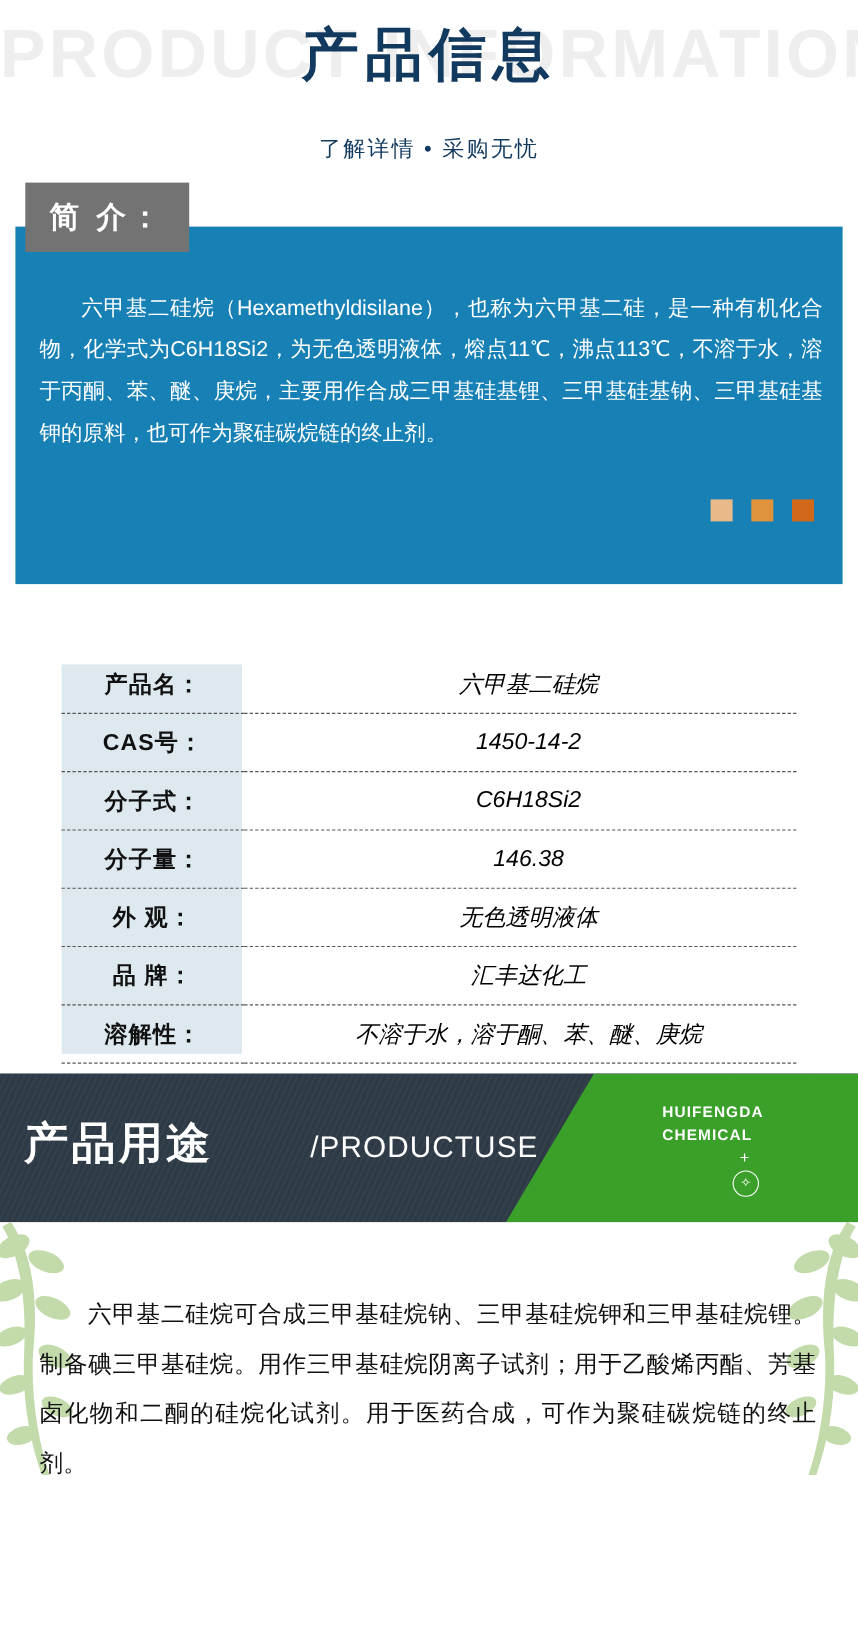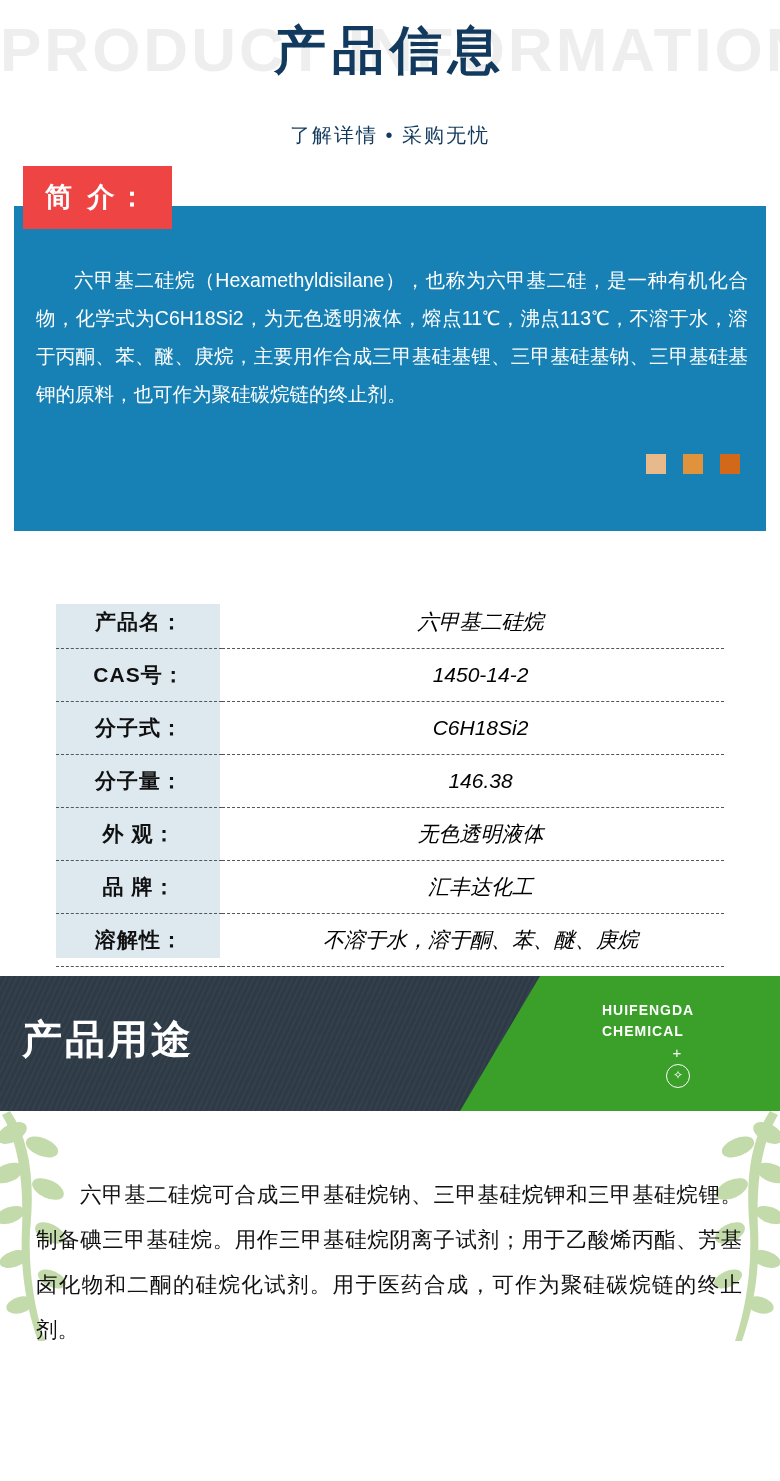--- a/index.html
+++ b/index.html
@@ -69,21 +69,21 @@
     top: 40px;
     left: 0;
     width: 752px;
     height: 325px;
     background: #1781b5;
   }
   .intro-tab {
     position: absolute;
     top: 0px;
     left: 9px;
-    background: #ef4444;
+    background: #737373;
     color: #ffffff;
     font-size: 27px;
     font-weight: bold;
     letter-spacing: 4px;
     padding: 13px 22px 14px 22px;
     z-index: 3;
   }
   .intro-text {
     position: absolute;
     top: 95px;
@@ -311,20 +311,21 @@
       </tr>
     </tbody>
       </table>
   </div>
 </div>
 
 <div class="use-banner">
   <div class="banner-dark"></div>
   <div class="banner-green"></div>
   <div class="banner-title">产品用途</div>
+  <div class="banner-sub">/PRODUCTUSE</div>
   <div class="brand-en">
     <span>HUIFENGDA</span><br>
     <span>CHEMICAL</span>
   </div>
   <div class="brand-plus">+</div>
   <div class="brand-circle">✧</div>
 </div>
 
 <div class="use-wrap">
   <svg class="leaf-left" viewBox="0 0 90 230">

